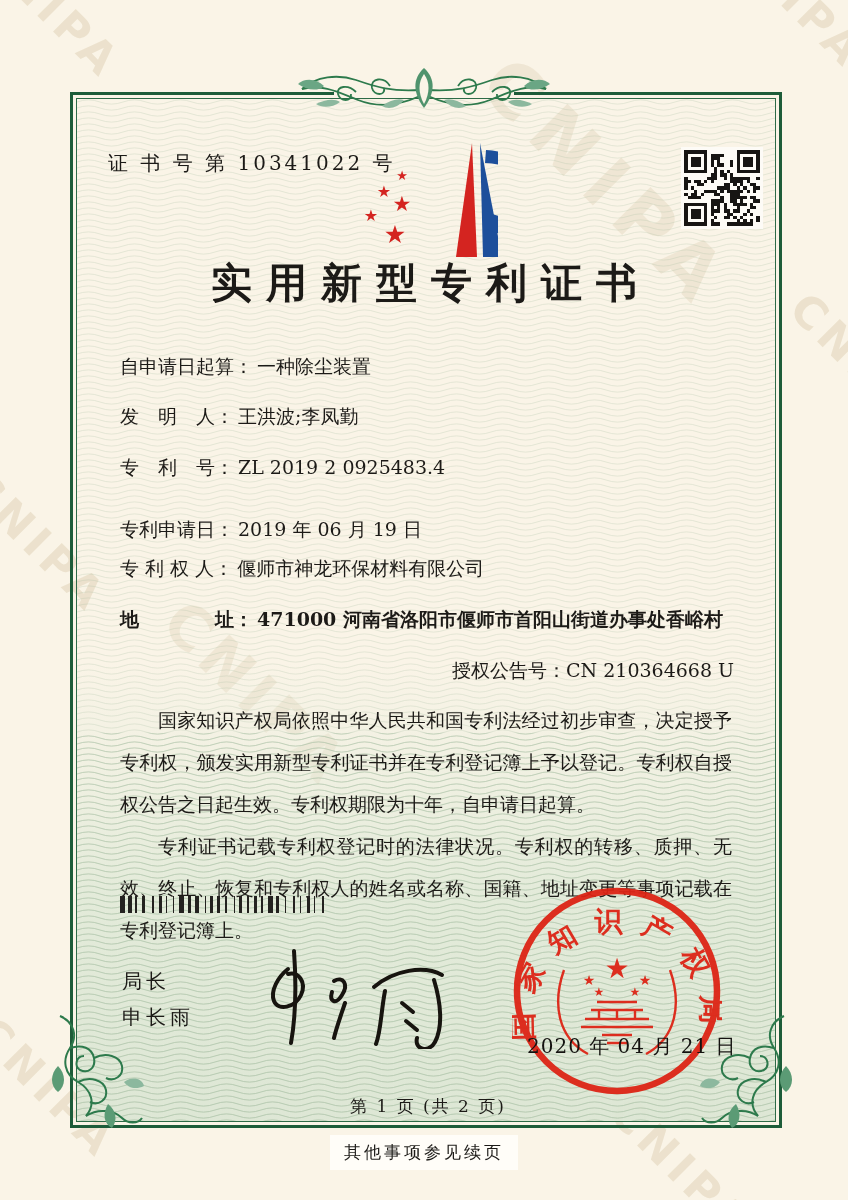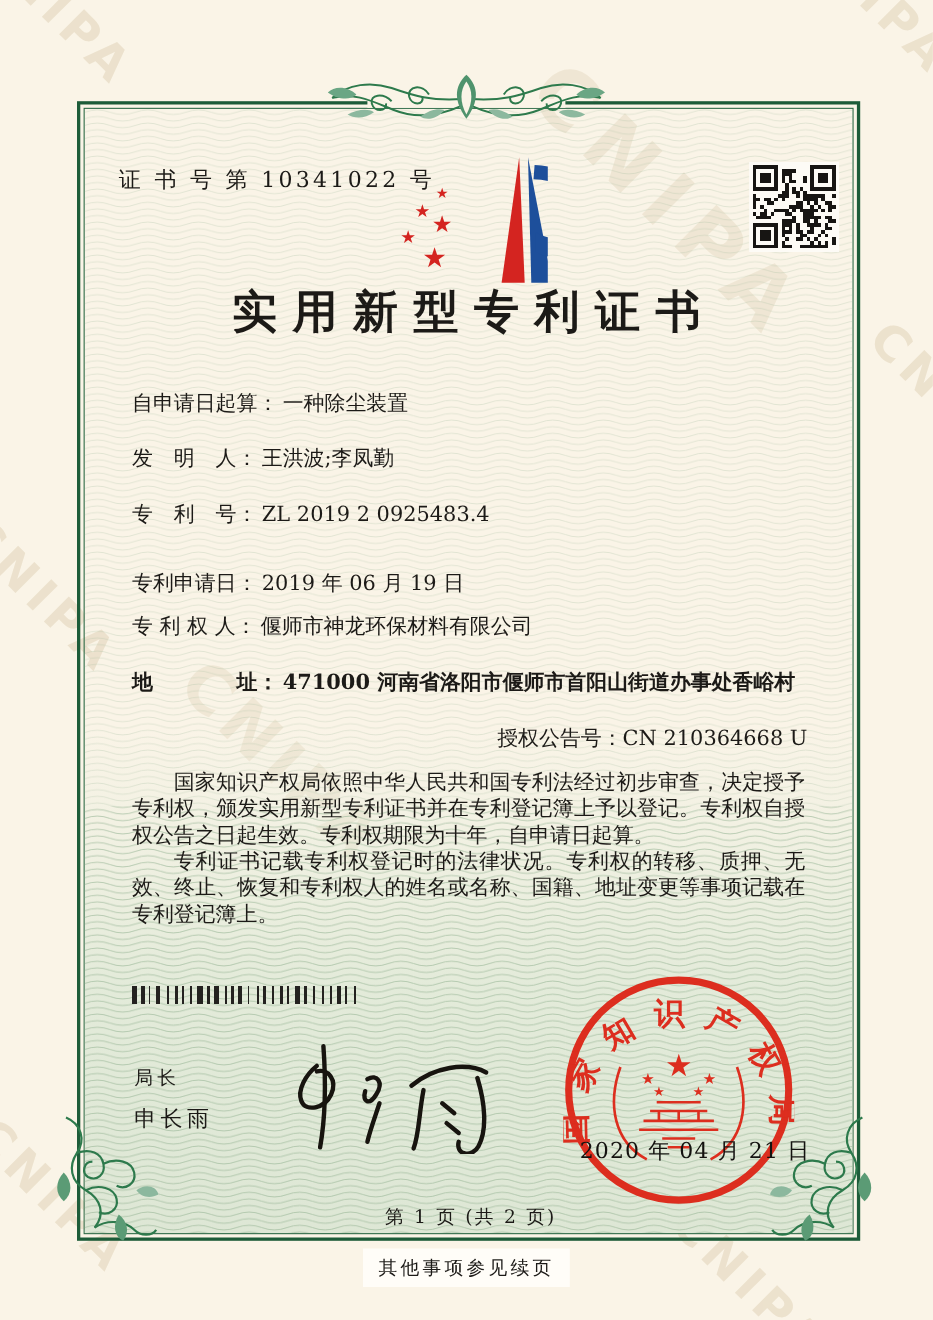--- a/index.html
+++ b/index.html
@@ -56,26 +56,26 @@
     position:absolute; left:0; top:256px; width:100%;
     text-align:center; font-size:41px; font-weight:600;
     letter-spacing:14px; text-indent:14px;
   }
   .frow { position:absolute; left:120px; font-size:19px; white-space:nowrap; }
   .frow .lbl { display:inline-block; min-width:112px; }
   .frow .val { margin-left:4px; }
   .frow2 { position:absolute; font-size:19px; white-space:nowrap; }
   .paras {
     position:absolute; left:120px; top:699px; width:612px;
-    font-size:19px; line-height:24px; text-align:justify;
+    font-size:19px; line-height:42px; text-align:justify;
     font-family:"DejaVu Serif","Liberation Serif",serif;
   }
   .paras p { text-indent:2em; }
   .barcode { position:absolute; left:120px; top:896px; }
-  .signer-title { position:absolute; left:122px; top:968px; font-size:17px; letter-spacing:4px;font-family:Liberation Mono, monospace; }
+  .signer-title { position:absolute; left:122px; top:968px; font-size:20px; letter-spacing:4px;font-family:Liberation Mono, monospace; }
   .signer-name  { position:absolute; left:122px; top:1004px; font-size:20px; letter-spacing:4px; }
   .signature { position:absolute; left:248px; top:945px; }
   .seal { position:absolute; left:512px; top:886px; width:210px; height:210px; }
   .seal svg { opacity:.94; }
   .seal-arc-text {
     font-family:"DejaVu Sans","Liberation Sans",sans-serif;
     font-size:28px; font-weight:bold; letter-spacing:17px;
   }
   .seal-date {
     position:absolute; left:527px; top:1033px;

